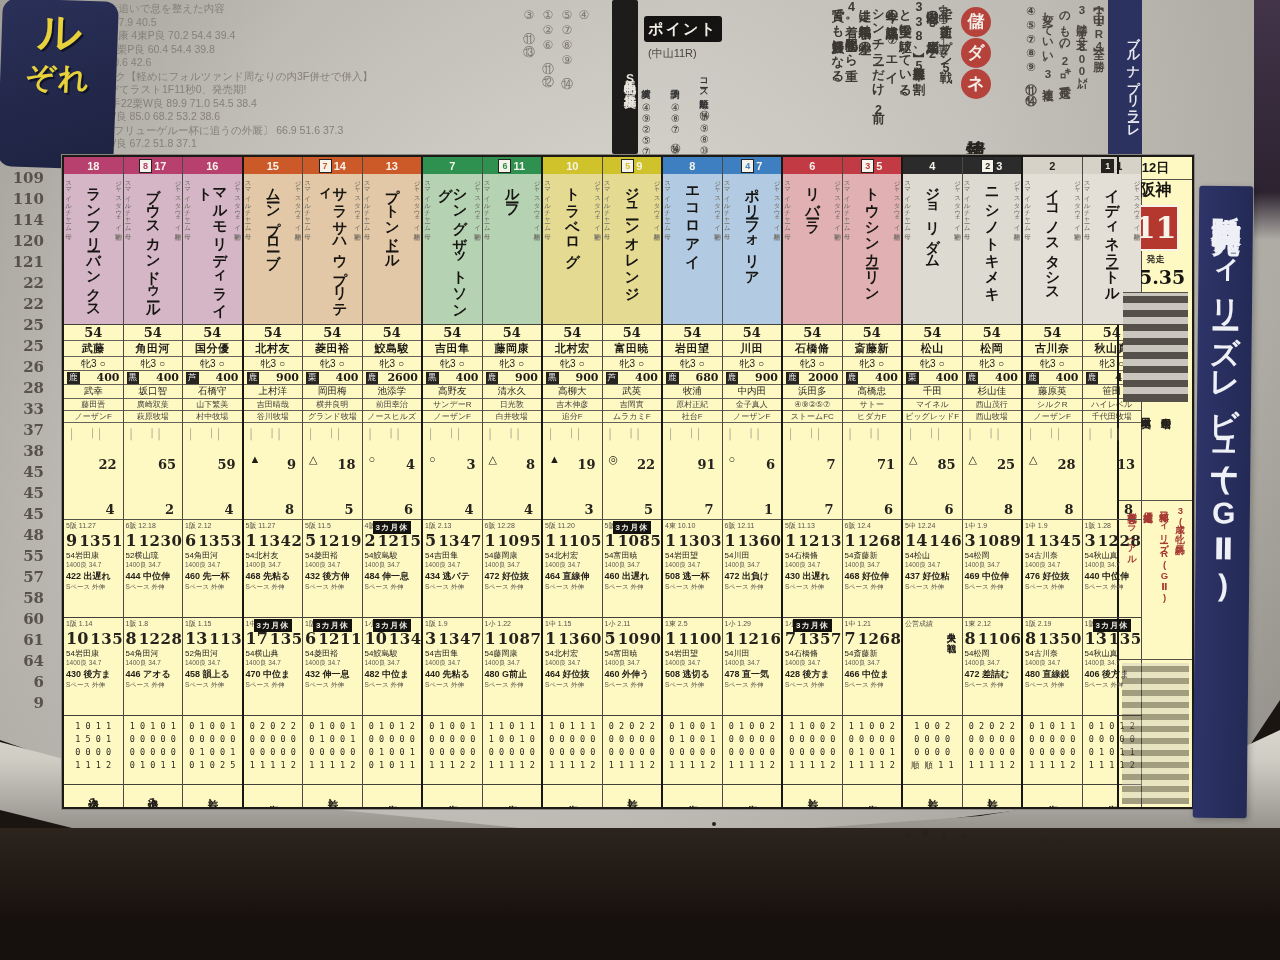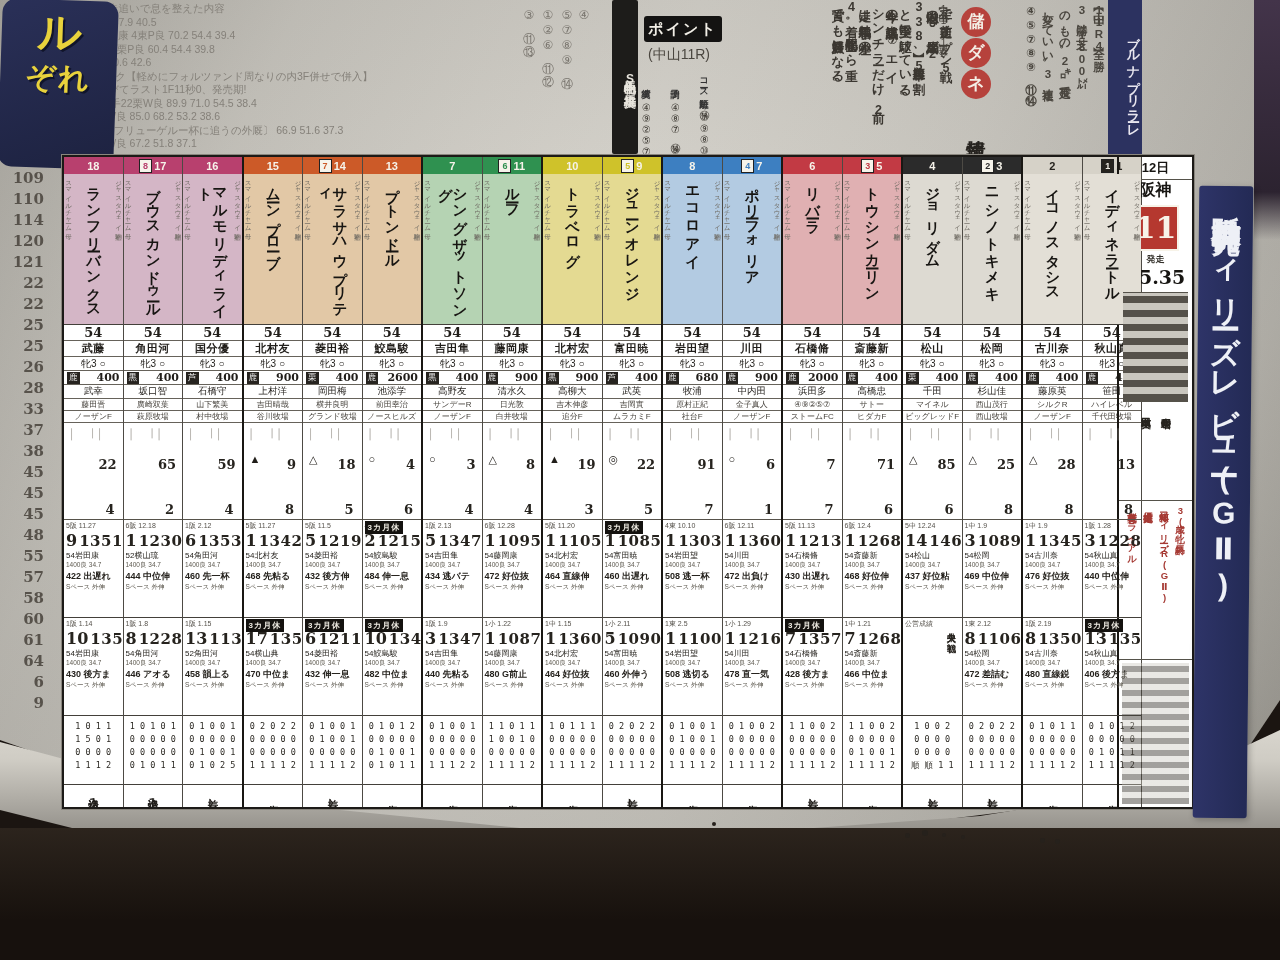--- a/index.html
+++ b/index.html
@@ -25,21 +25,21 @@
     font-family:"DejaVu Serif",serif;font-weight:bold;font-size:15px;line-height:21px;
     text-align:right;padding-right:4px;filter:blur(.3px);}
   #training{left:66px;top:2px;width:470px;height:150px;color:#85817a;font-size:10.5px;
     line-height:13.5px;filter:blur(.5px);overflow:hidden;}
   #suisho-nums{left:520px;top:8px;width:88px;height:140px;color:#7a766f;font-size:12px;
     letter-spacing:1px;filter:blur(.4px);display:flex;gap:2px;}
   #suisho-banner{left:612px;top:0px;width:26px;height:150px;background:#1d1c1a;color:#e8e5dd;
     font-size:12px;font-weight:bold;text-align:center;padding-top:4px;border-radius:2px;}
   #pointbox{left:644px;top:16px;width:78px;height:26px;background:#141312;color:#f1eee6;
     font-weight:bold;font-size:15px;text-align:center;line-height:26px;letter-spacing:2px;border-radius:3px;}
-  #pointsub{left:648px;top:46px;width:74px;height:14px;color:#4a463f;font-size:14px;}
+  #pointsub{left:648px;top:46px;width:74px;height:14px;color:#4a463f;font-size:11px;}
   #pointrows{left:640px;top:62px;width:86px;height:92px;display:flex;gap:4px;color:#3c3832;}
   .prow{font-size:10px;line-height:12px;width:25px;text-align:center;}
   .prow .pl{font-weight:bold;font-size:9px;color:#333;}
   #article{left:736px;top:0px;width:216px;height:158px;display:flex;flex-direction:row-reverse;
     gap:1px;color:#3b3731;font-weight:bold;font-size:12.5px;letter-spacing:.5px;filter:blur(.25px);}
   #article .vt{height:158px;line-height:1;}
   #mouke{left:956px;top:6px;width:40px;height:150px;text-align:center;}
   #mouke .circ{width:30px;height:30px;border-radius:50%;background:#b6423c;color:#f4efe6;
     font-weight:bold;font-size:17px;line-height:30px;margin:1px auto;}
   #mouke .suf{color:#26231f;font-weight:bold;font-size:19px;letter-spacing:1px;}
@@ -48,21 +48,21 @@
     gap:2px;color:#4a463f;font-weight:bold;font-size:11.5px;filter:blur(.3px);}
   #headstrip{left:1108px;top:0px;width:34px;height:150px;background:#2c3260;color:#e8e6ef;
     font-size:13px;font-weight:bold;text-align:center;padding-top:4px;}
   #headbox{left:1146px;top:-6px;width:116px;height:168px;background:linear-gradient(160deg,#2a3058,#1d2240);
     border-radius:14px;color:#e8d23c;font-weight:bold;transform:rotate(2deg);overflow:hidden;}
   #headbox .hb1{font-size:44px;line-height:52px;text-align:center;margin-top:6px;
     text-shadow:2px 2px 0 #10142a;}
   #headbox .hb2{font-size:30px;text-align:center;letter-spacing:2px;text-shadow:2px 2px 0 #10142a;}
   
   #table{left:62px;top:155px;width:1128px;height:650px;border:2.5px solid #1c1a17;
-    background:#ffffff;display:flex;box-shadow:0 0 0 1px #8a867e;justify-content:space-between;}
+    background:#fef9c3;display:flex;box-shadow:0 0 0 1px #8a867e;justify-content:space-between;}
   #horse-cols{display:flex;flex-direction:row;width:1053px;}
   .col{width:58.5px;min-width:58.5px;border-right:1px solid #4d4a44;display:flex;
     flex-direction:column;overflow:hidden;}
   .col.gsep{border-right:2px solid #191713;}
   .band{height:17px;display:flex;align-items:center;justify-content:center;gap:2px;
     color:#f6f3ea;font-weight:bold;font-size:11px;}
   .band .wbadge{display:inline-block;background:#f6f3ea;min-width:11px;height:12px;
     line-height:12px;font-size:9px;text-align:center;border:1px solid #222;}
   .name{height:150px;position:relative;border-bottom:1px solid #43403a;}
   .name .nm{position:absolute;left:50%;top:4px;transform:translateX(-50%);
@@ -88,21 +88,21 @@
   .marks .tri{position:absolute;left:6px;top:30px;font-size:11px;color:#201d19;}
   .race{height:95px;border-bottom:1px solid #43403a;position:relative;
     padding:1px 2px;color:#26231e;}
   .race .rh{font-size:7px;color:#55514a;white-space:nowrap;}
   .race .posline{display:flex;align-items:baseline;gap:2px;}
   .race .pos{font-weight:bold;font-size:16px;font-family:"DejaVu Serif",serif;}
   .race .time{font-weight:bold;font-size:15px;font-family:"DejaVu Serif",serif;letter-spacing:.5px;}
   .race .sj{font-size:8px;white-space:nowrap;}
   .race .tiny{font-size:6.5px;color:#5d594f;white-space:nowrap;}
   .race .wline{font-size:9px;font-weight:bold;white-space:nowrap;}
-  .race .rest{position:absolute;left:2px;top:1px;background:#14120f;color:#efece3;
+  .race .rest{position:absolute;left:10px;top:1px;background:#14120f;color:#efece3;
     font-size:8px;font-weight:bold;padding:1px 3px;letter-spacing:1px;}
   .race .note{position:absolute;right:4px;top:8px;font-size:9px;font-weight:bold;height:84px;}
   .recgrid{height:64px;border-bottom:1px solid #43403a;font-family:"DejaVu Sans Mono",monospace;
     font-size:8.5px;line-height:13px;text-align:center;color:#2b2822;padding-top:4px;}
   .stylecell{flex:1;display:flex;align-items:center;justify-content:center;}
   .stylecell .vt{font-weight:bold;font-size:11px;color:#201d19;}
   
   #infocol{width:73px;border-left:2px solid #191713;display:flex;flex-direction:column;}
   #infocol .ic-date{font-weight:bold;font-size:13px;text-align:center;color:#171512;
     border-bottom:1px solid #55524a;padding:2px 0;}

